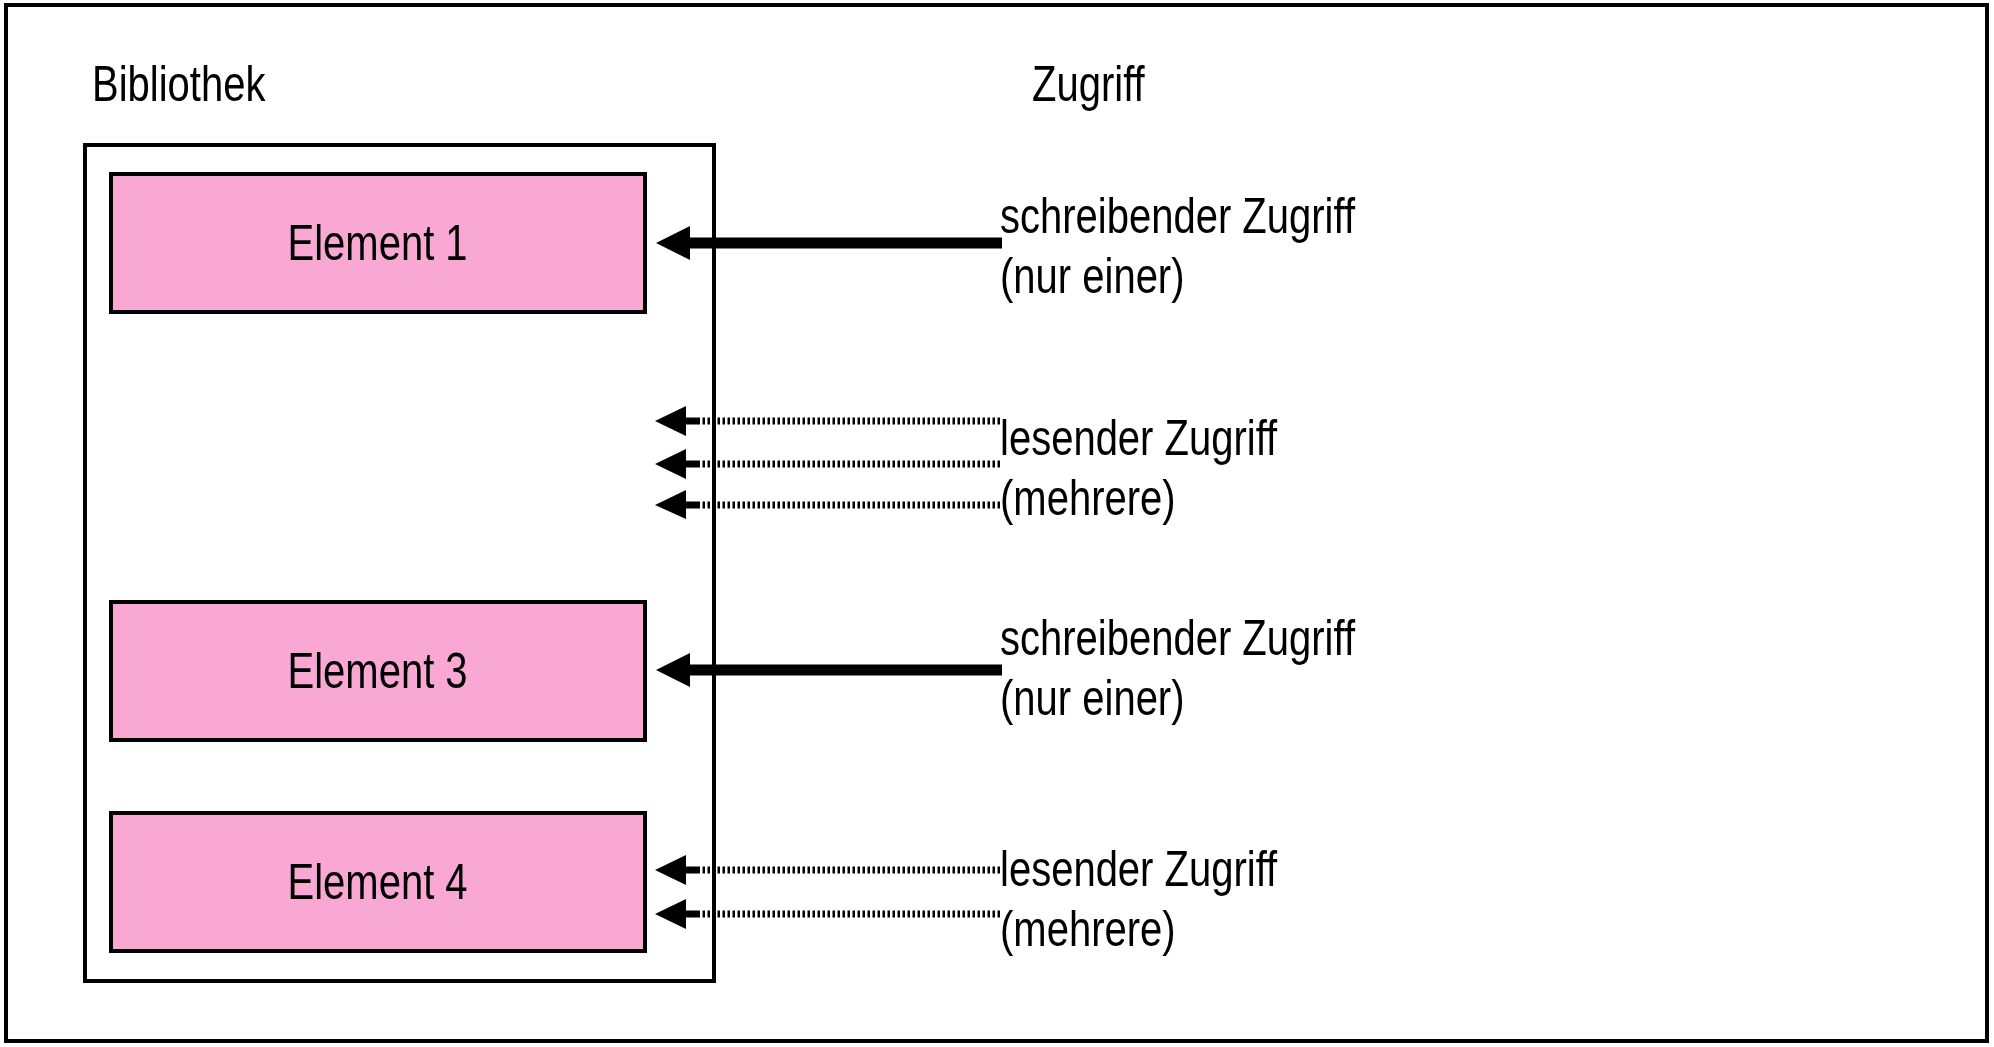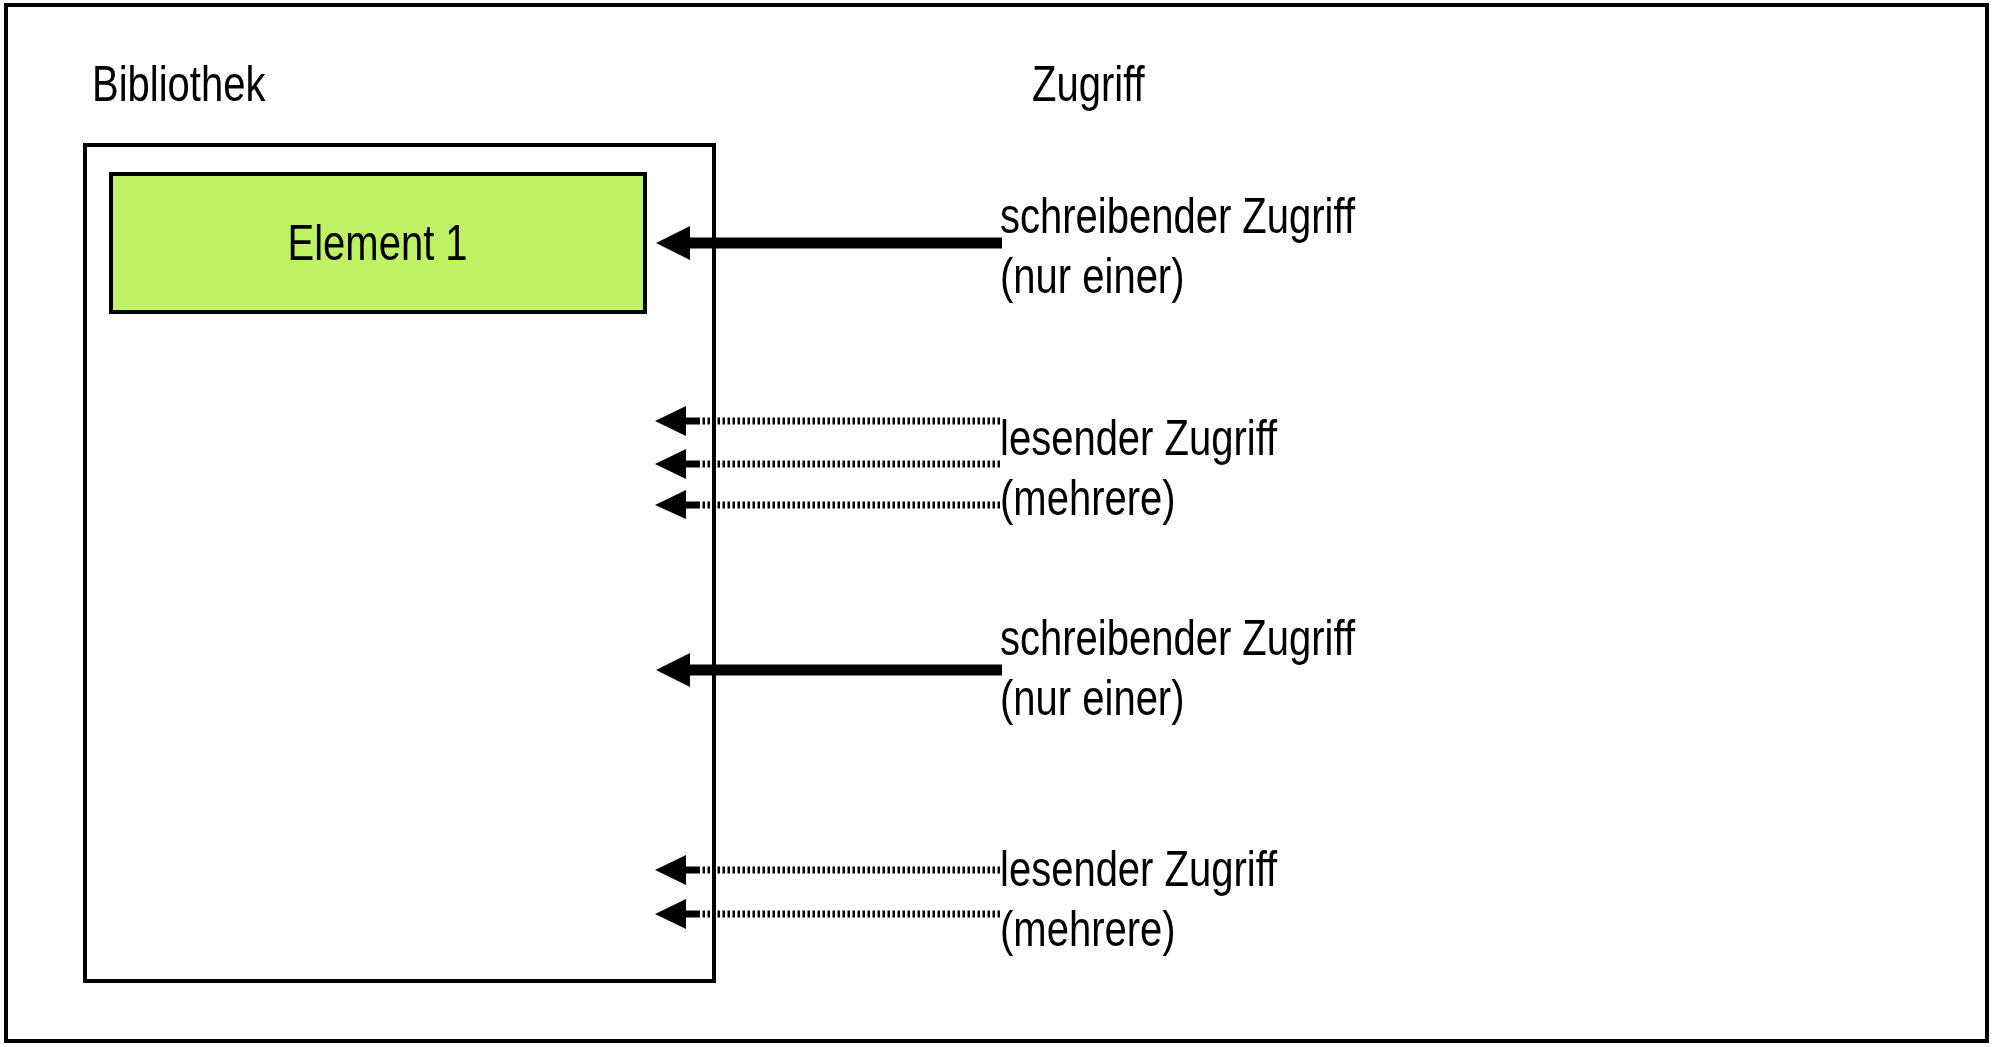--- a/index.html
+++ b/index.html
@@ -26,21 +26,21 @@
   }
   .el-box {
     position: absolute;
     left: 109px;
     width: 538px; height: 142px;
     border: 4px solid #000000;
     box-sizing: border-box;
     display: flex;
     align-items: center;
     justify-content: center;
-    background: #bef264;
+    background: #f9a8d4;
   }
   .tx {
     font-size: 50px;
     line-height: 60px;
     white-space: nowrap;
     display: inline-block;
     transform: scaleX(0.8);
   }
   .tx-center { transform-origin: center center; }
   .tx-left   { transform-origin: left top; }
@@ -73,20 +73,26 @@
     <span class="tx tx-left">Zugriff</span>
   </div>
   <div class="heading" style="left:92px">
     <span class="tx tx-left">Bibliothek</span>
   </div>
 
   <div class="outer-box"></div>
 
   <div class="el-box" style="top:172px">
     <span class="tx tx-center">Element 1</span>
+  </div>
+  <div class="el-box" style="top:600px">
+    <span class="tx tx-center">Element 3</span>
+  </div>
+  <div class="el-box" style="top:811px">
+    <span class="tx tx-center">Element 4</span>
   </div>
 
   <svg class="arrows" width="1994" height="1047" viewBox="0 0 1994 1047">
 
     <g>
       <line class="shaft-solid" x1="1002" y1="243" x2="689" y2="243"></line>
       <polygon class="head" points="656,243 690,226 690,260"></polygon>
     </g>
 
     <g>

